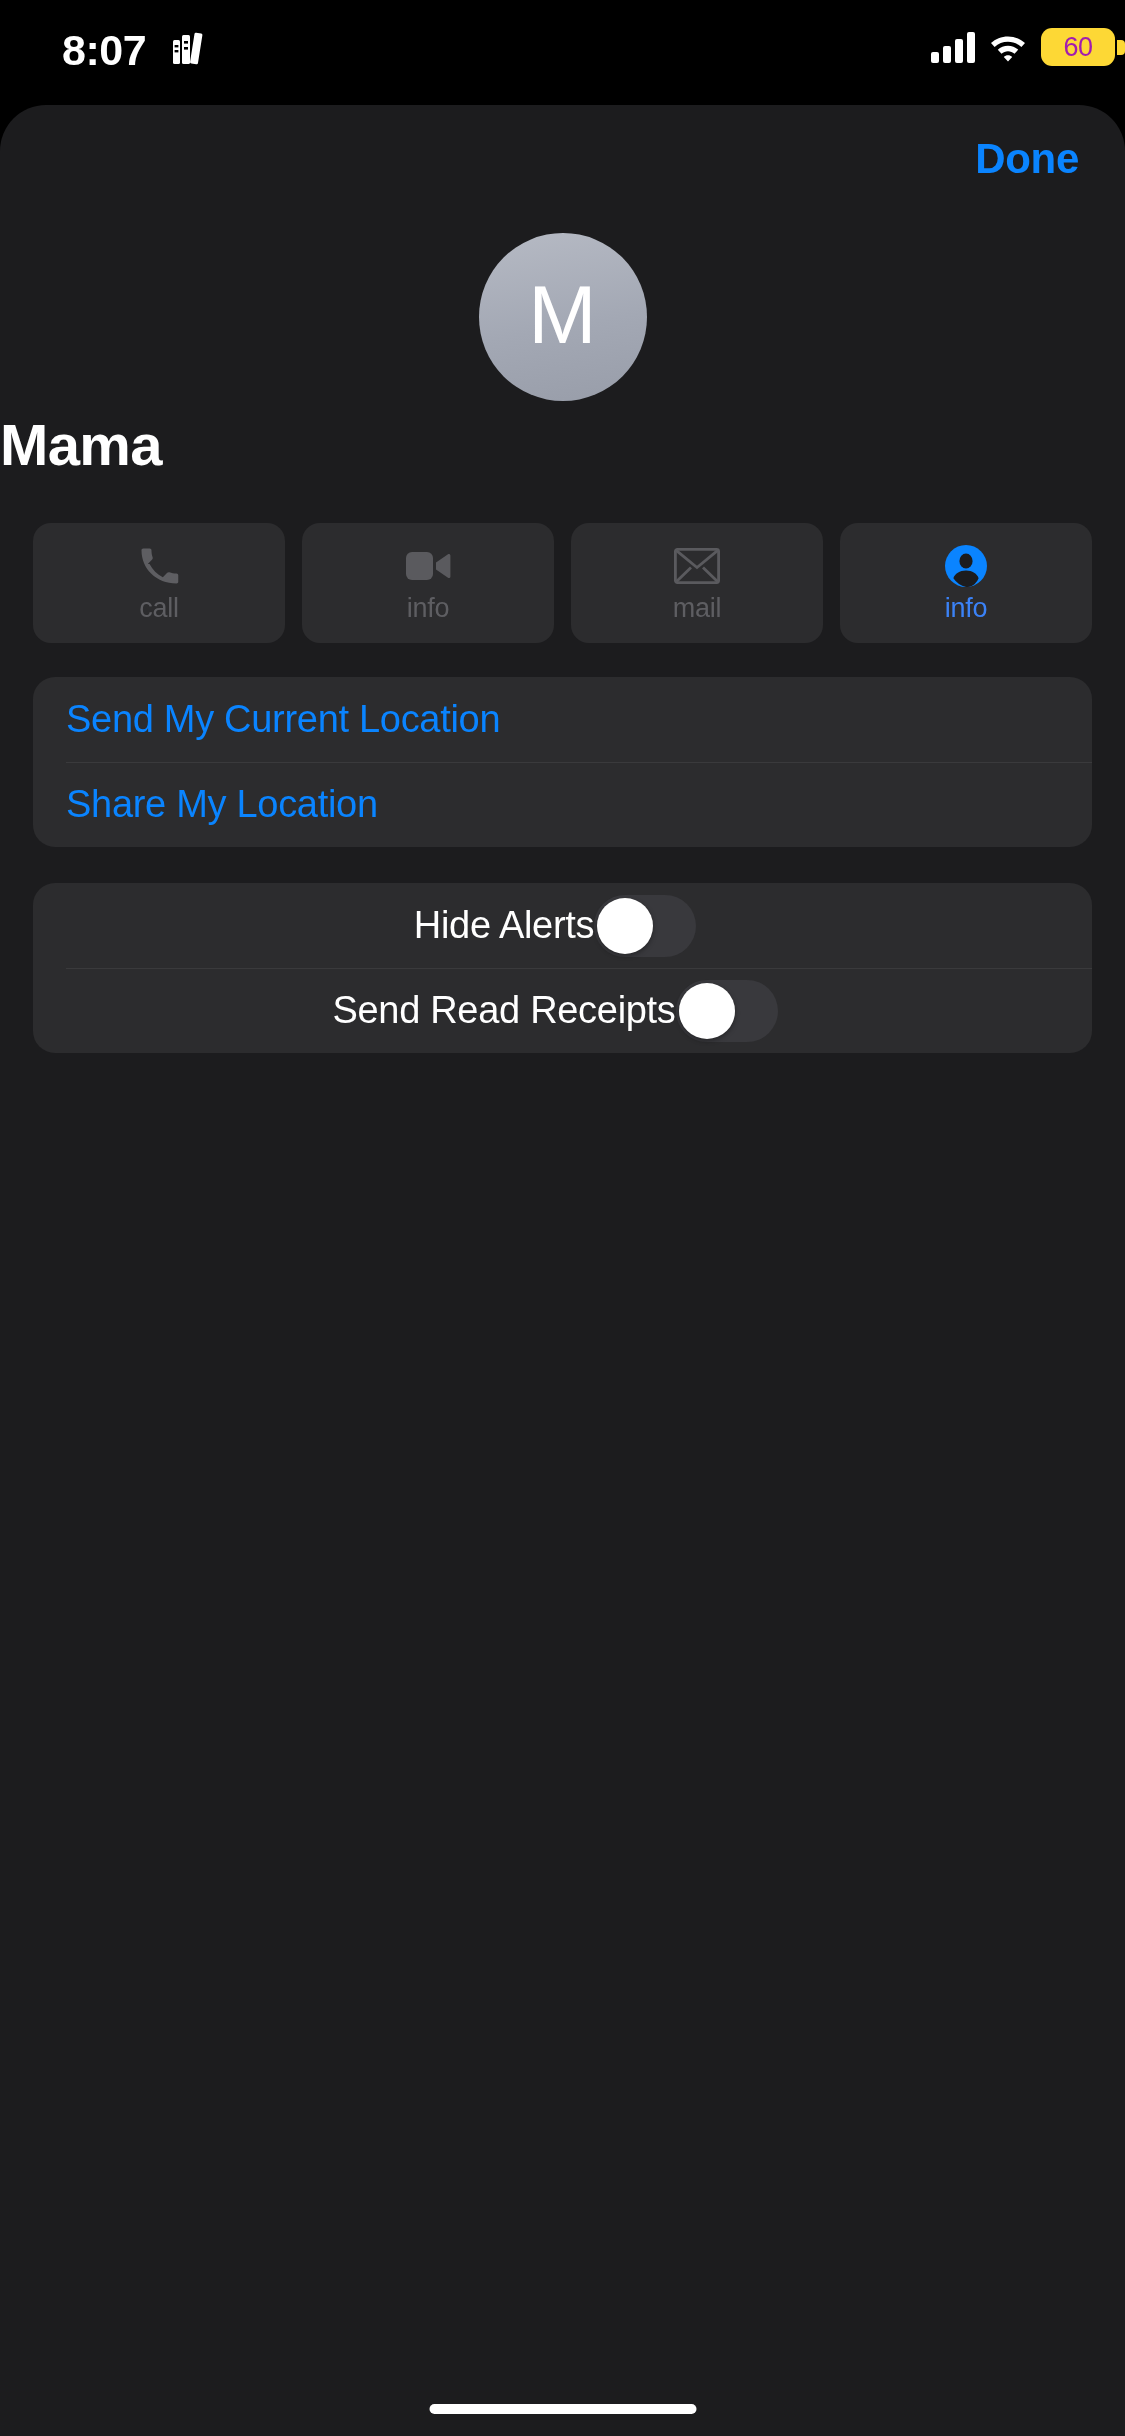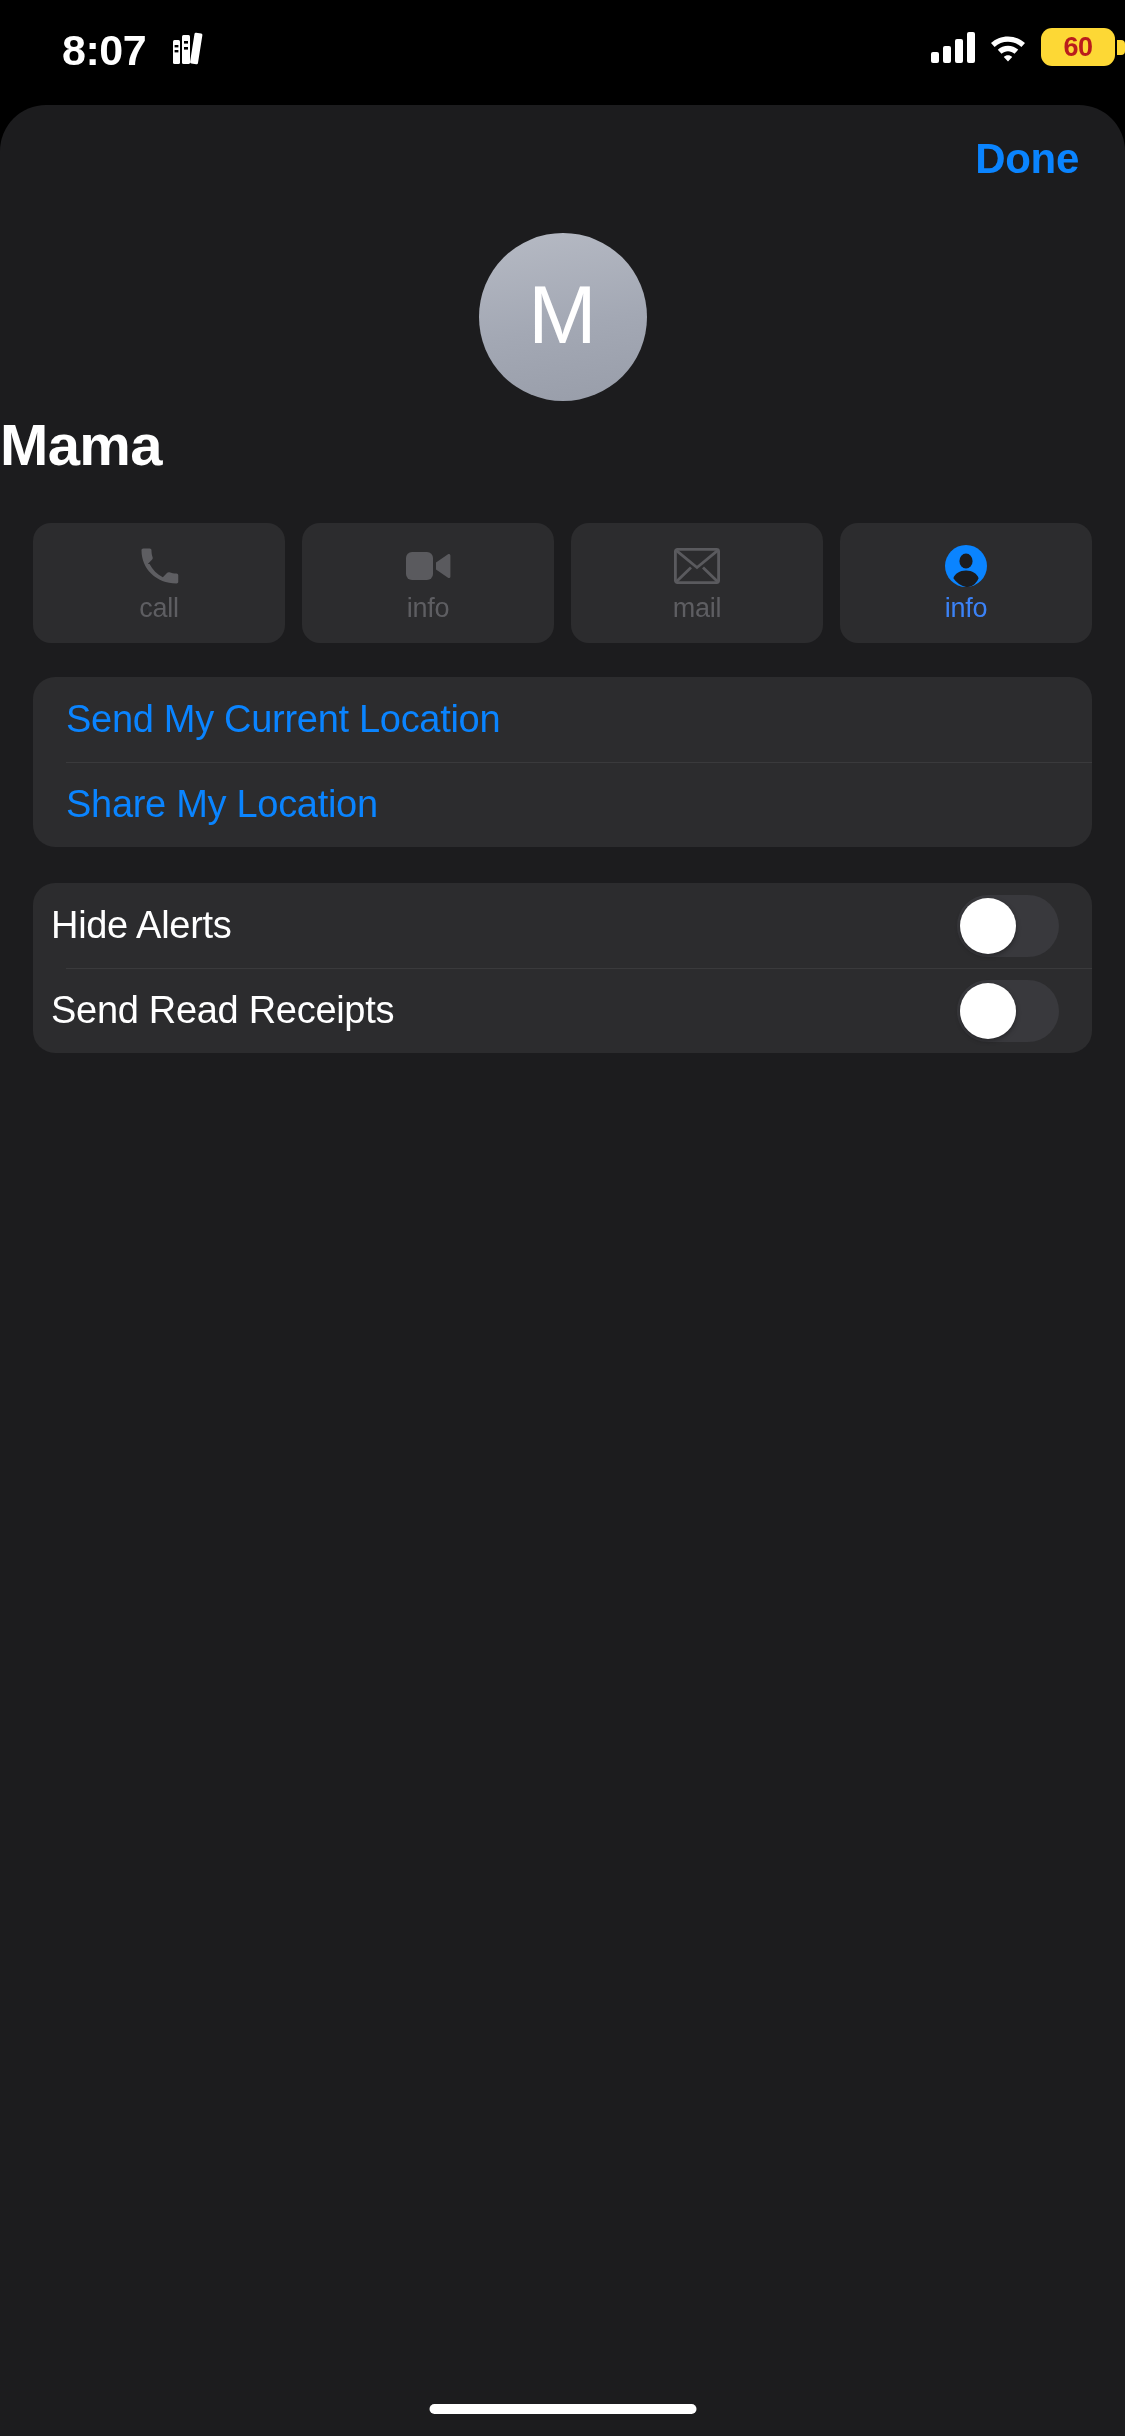--- a/index.html
+++ b/index.html
@@ -35,21 +35,21 @@
   .sig i:nth-child(3){height:24px;}
   .sig i:nth-child(4){height:31px;}
   .wifi{ width:40px; height:32px; }
   .batt{
     position:relative; width:74px; height:38px;
     background:#FDD835; border-radius:11px;
     display:flex; align-items:center; justify-content:center;
     margin-right:-8px;
   }
   .batt span{
-    font-size:27px; font-weight:700; color:#b91c1c;
+    font-size:27px; font-weight:400; color:#a21caf;
     letter-spacing:-0.5px; line-height:1;
   }
   .batt:after{
     content:""; position:absolute; right:-10px; top:12px;
     width:8px; height:15px; background:#FDD835;
     border-radius:0 4px 4px 0;
   }
 
   
   .sheet-back{
@@ -121,21 +121,21 @@
     padding:0 33px; cursor:pointer;
   }
   .row + .row:before{
     content:""; position:absolute; left:33px; right:0; top:0;
     height:1px; background:#3A3A3C;
   }
   .row .txt{ font-size:38px; letter-spacing:-0.3px; }
   .row.link .txt{ color:#0A84FF; }
   .row.plain .txt{ color:#fff; }
 
-  .row.toggle{ height:85px; justify-content:space-between;padding-left:18px; }
+  .row.toggle{ height:85px; justify-content:center;padding-left:18px; }
 
   .switch{
     width:102px; height:62px; border-radius:31px;
     background:#39393D; position:relative; flex:none;
     cursor:pointer;
   }
   .switch .knob{
     position:absolute; top:3px; left:3px;
     width:56px; height:56px; border-radius:50%;
     background:#fff;

